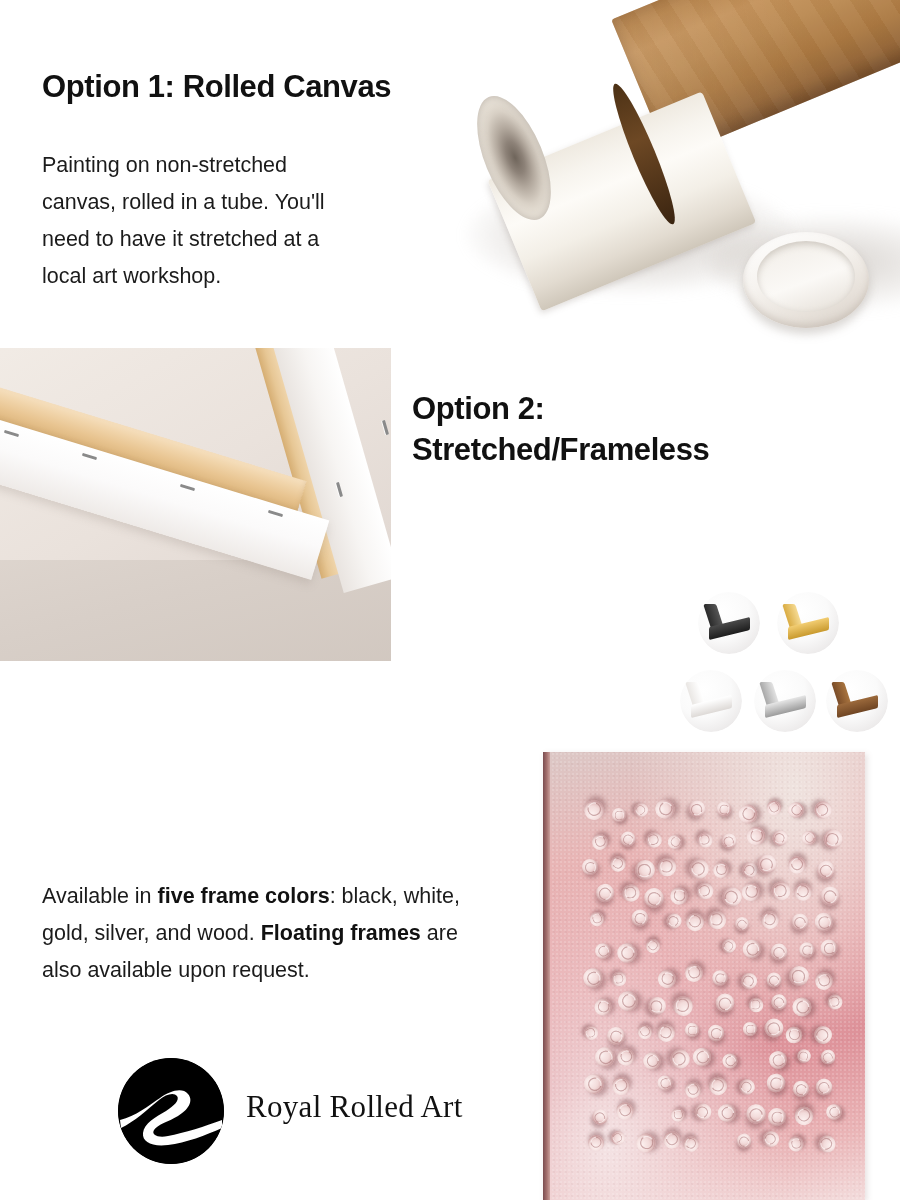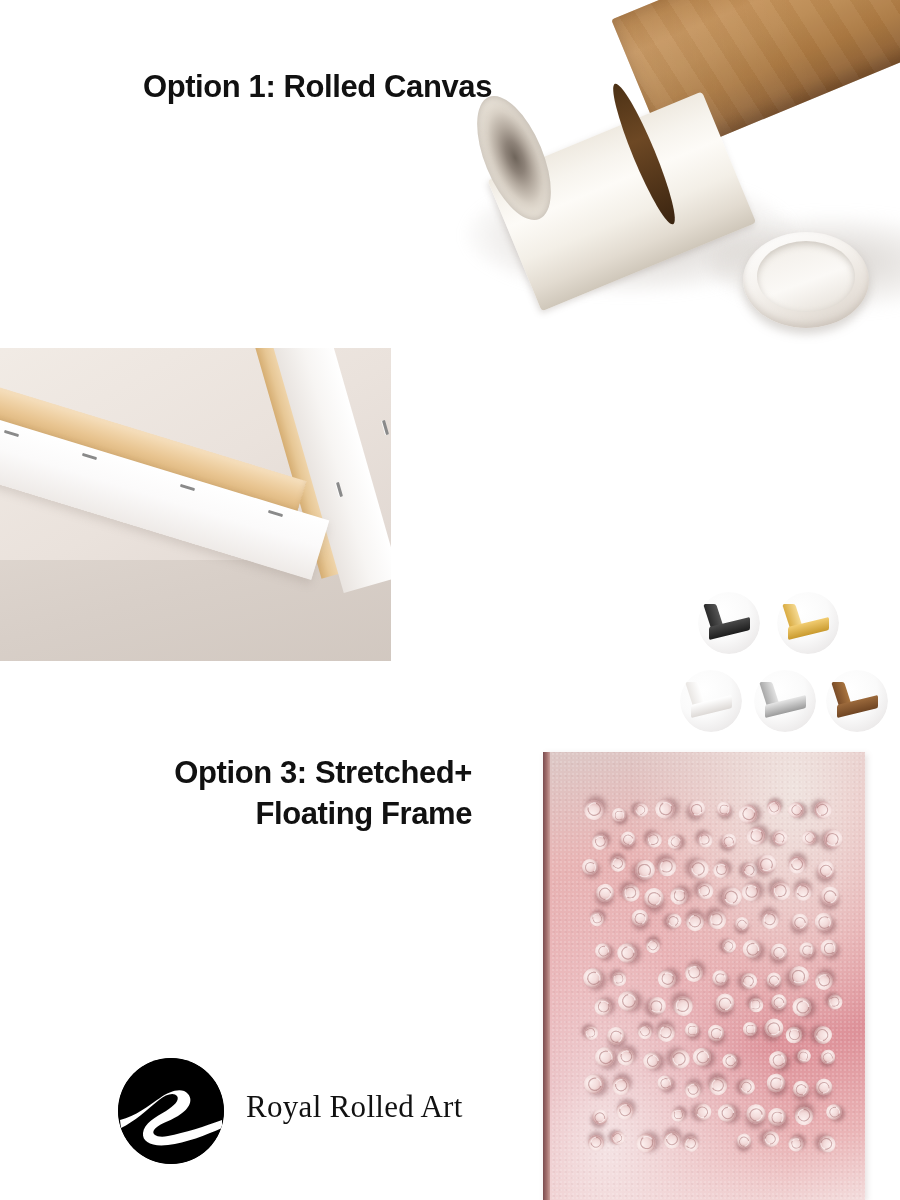--- a/index.html
+++ b/index.html
@@ -23,21 +23,20 @@
   .heading {
     position: absolute;
     font-family: "Liberation Sans", sans-serif;
     font-weight: bold;
     font-size: 31px;
     line-height: 41px;
     letter-spacing: -0.4px;
     color: #111111;
     margin: 0;
     white-space: pre-line;
-    text-align: right;
   }
   .body-text {
     position: absolute;
     font-family: "Liberation Sans", sans-serif;
     font-weight: normal;
     font-size: 21.5px;
     line-height: 37px;
     color: #1b1b1b;
     margin: 0;
     white-space: pre-line;
@@ -385,36 +384,42 @@
     <div class="tube-shadow2"></div>
     <div class="tube-body"></div>
     <div class="canvas-roll"></div>
     <div class="tube-rim"></div>
     <div class="roll-end"></div>
     <div class="end-cap"></div>
   </div>
 
   <h2 class="heading" style="left:42px; top:66px; width:450px;">Option 1: Rolled Canvas</h2>
 
+  <p class="body-text" style="left:42px; top:147px; width:410px;">Painting on non-stretched
+canvas, rolled in a tube. You'll
+need to have it stretched at a
+local art workshop.</p>
 
   <div class="corner-photo">
     <div class="cp-floor"></div>
     <div class="cp-back"></div>
     <div class="wood-bar-b"></div>
     <div class="wood-bar-a"></div>
     <div class="canvas-edge-b"></div>
     <div class="canvas-edge-a"></div>
     <div class="staple" style="left:4px;  top:84px;"></div>
     <div class="staple" style="left:82px; top:107px;"></div>
     <div class="staple" style="left:180px;top:138px;"></div>
     <div class="staple" style="left:268px;top:164px;"></div>
     <div class="staple v" style="left:378px;top:78px;"></div>
     <div class="staple v" style="left:332px;top:140px;"></div>
   </div>
 
+  <h2 class="heading" style="left:412px; top:388px; width:440px;">Option 2:
+Stretched/Frameless</h2>
 
 
   <div class="swatches">
     <div class="swatch sw-black" style="left:18px;  top:0px;">
       <div class="sw-ring"></div>
       <div class="corner-l">
         <div class="arm-v"></div>
           <div class="arm-h"></div>
       </div>
     </div>
@@ -568,23 +573,22 @@
         <div class="dot" style="left: 95.141px; top: 383.301px; transform: scale(1.22) rotate(282deg);"></div>
         <div class="dot" style="left: 121.263px; top: 380.054px; transform: scale(1.09) rotate(227deg);"></div>
         <div class="dot" style="left: 139.506px; top: 384.068px; transform: scale(0.96) rotate(199deg);"></div>
         <div class="dot" style="left: 193.377px; top: 381.399px; transform: scale(0.92) rotate(38deg);"></div>
         <div class="dot" style="left: 220.377px; top: 379.007px; transform: scale(1.01) rotate(138deg);"></div>
         <div class="dot" style="left: 245.183px; top: 383.511px; transform: scale(0.95) rotate(260deg);"></div>
         <div class="dot" style="left: 275.634px; top: 384.164px; transform: scale(1.07) rotate(146deg);"></div>
       </div>
   </div>
 
-  <h2 class="heading" style="left:42px; top:752px; width:430px;">Option 3: Stretched+
-Floating Frame</h2>
-
+
+  <p class="body-text" id="option-3-body" style="left:42px; top:878px; width:460px;"><span>Available in </span><b>five frame colors</b><span>: black, white, gold, silver, and wood. </span><b>Floating frames</b><span> are also available upon request.</span></p>
 
   <div class="logo-block">
     <div class="logo-mark">
       <svg width="106" height="106" viewBox="0 0 106 106" aria-hidden="true">
         <circle cx="53" cy="53" r="53" fill="#000000"></circle>
         <path d="M2 62 C18 58 30 48 42 40 C52 33 64 29 70 36 C76 43 70 52 60 58
                  C50 64 40 66 36 72 C33 77 40 80 50 78 C66 75 88 68 104 62
                  L104 70 C88 77 68 85 50 87 C34 89 24 84 25 75
                  C26 65 38 59 48 53 C56 48 62 42 59 38 C56 34 48 36 41 42
                  C30 51 16 64 3 70 Z" fill="#ffffff"></path>

